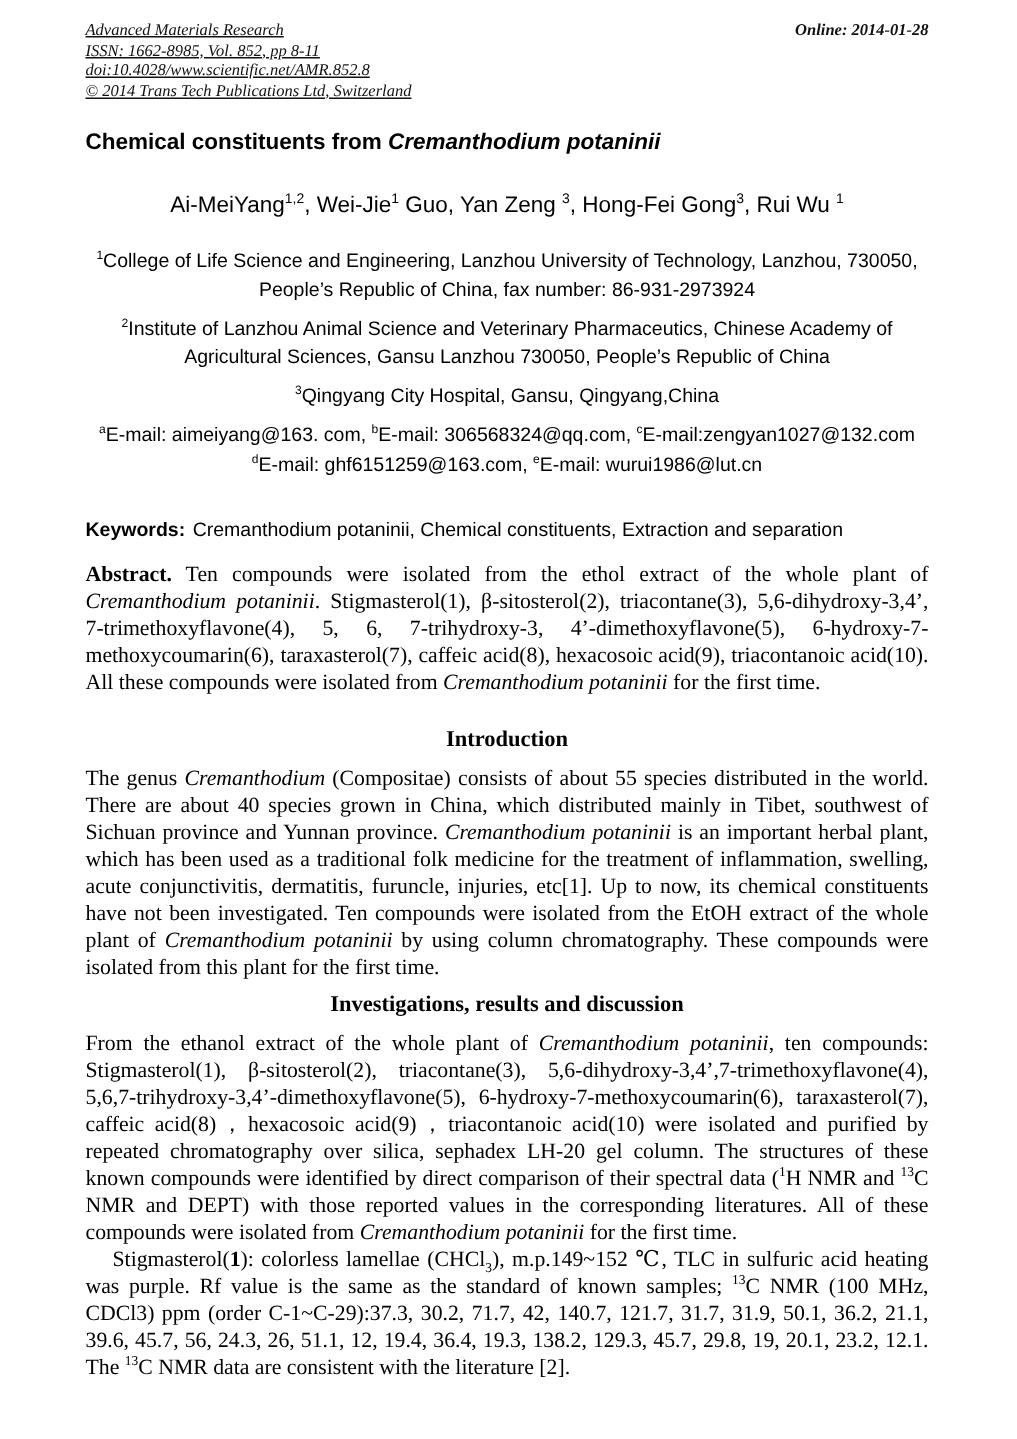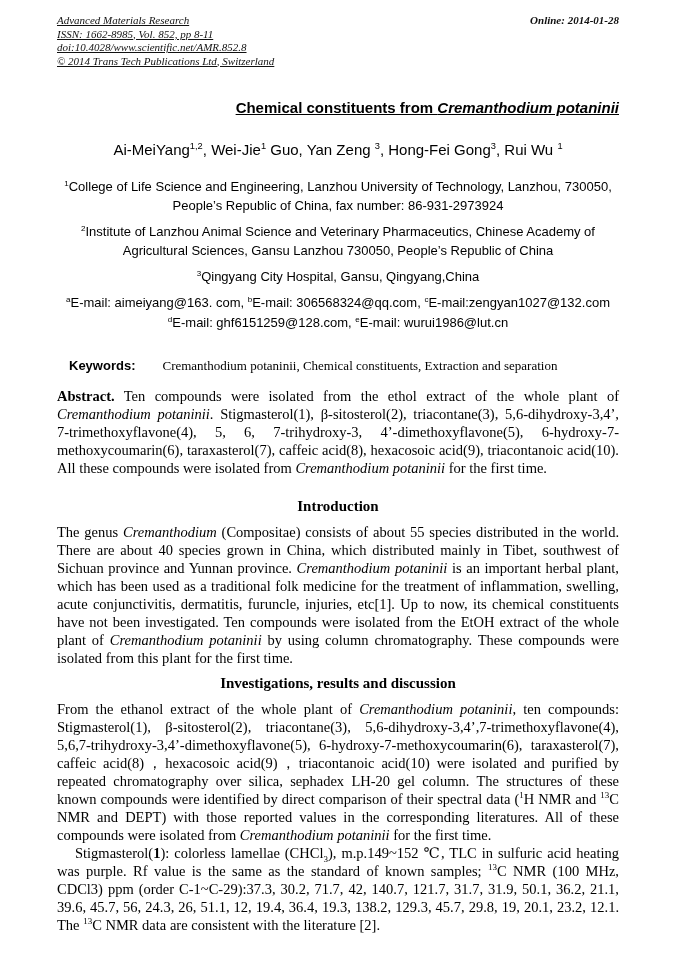--- a/index.html
+++ b/index.html
@@ -19,23 +19,22 @@
     justify-content: space-between;
     align-items: flex-start;
     font: italic 11px/13.5px "Liberation Serif", "DejaVu Serif", serif;
     color: #111;
   }
   .hdr-left div { white-space: nowrap; text-decoration: underline; }
   .hdr-right { white-space: nowrap; text-align: right; font-weight: bold; }
   
   .title {
     font: bold 15px/19px "Liberation Sans", "DejaVu Sans", sans-serif;
-    text-align: right;
-    margin: 30px 0 0 0;
-    text-decoration: underline;
+    text-align: left;
+    margin: 17px 0 0 0;
   }
   .authors {
     font: 15px/20px "Liberation Sans", "DejaVu Sans", sans-serif;
     text-align: center;
     margin: 23px 0 12px 0;
   }
   .affils { margin-top: 17px; }
   .affil {
     font: 13px/19px "Liberation Sans", "DejaVu Sans", sans-serif;
     text-align: center;
@@ -44,22 +43,22 @@
   .emails { margin-top: 6px; }
   .email {
     font: 13px/20px "Liberation Sans", "DejaVu Sans", sans-serif;
     text-align: center;
     margin: 0;
   }
   .keywords {
     font: 13px/17px "Liberation Sans", "DejaVu Sans", sans-serif;
     margin: 24px 0 0 0;
   }
-  .kw-label { font-weight: bold; margin-left: 12px; }
-  .kw-text { margin-left: 27px; font-family: Liberation Serif, serif; }
+  .kw-label { font-weight: bold; }
+  .kw-text { margin-left: 5px; }
   
   .body-p {
     font: 14.5px/18px "Liberation Serif", "DejaVu Serif", serif;
     text-align: justify;
     margin: 0;
   }
   .abstract { margin-top: 13px; }
   .sec-h {
     font: bold 15px/19px "Liberation Serif", "DejaVu Serif", serif;
     margin: 20px 0 7px 0;
@@ -90,21 +89,21 @@
   <p class="authors"><span>Ai-MeiYang</span><sup>1,2</sup><span>, Wei-Jie</span><sup>1</sup><span> Guo, Yan Zeng </span><sup>3</sup><span>, Hong-Fei Gong</span><sup>3</sup><span>, Rui Wu </span><sup>1</sup></p>
 
   <div class="affils">
     <p class="affil"><sup>1</sup><span>College of Life Science and Engineering, Lanzhou University of Technology, Lanzhou, 730050, People’s Republic of China, fax number: 86-931-2973924</span></p>
     <p class="affil"><sup>2</sup><span>Institute of Lanzhou Animal Science and Veterinary Pharmaceutics, Chinese Academy of Agricultural Sciences, Gansu Lanzhou 730050, People’s Republic of China</span></p>
     <p class="affil"><sup>3</sup><span>Qingyang City Hospital, Gansu, Qingyang,China</span></p>
   </div>
 
   <div class="emails">
     <p class="email"><sup>a</sup><span>E-mail: aimeiyang@163. com, </span><sup>b</sup><span>E-mail: 306568324@qq.com, </span><sup>c</sup><span>E-mail:zengyan1027@132.com</span></p>
-    <p class="email"><sup>d</sup><span>E-mail: ghf6151259@128.com, </span><sup>e</sup><span>E-mail: wurui1986@lut.cn</span></p>
+    <p class="email"><sup>d</sup><span>E-mail: ghf6151259@163.com, </span><sup>e</sup><span>E-mail: wurui1986@lut.cn</span></p>
   </div>
 
   <p class="keywords"><span class="kw-label">Keywords:</span><span class="kw-text">Cremanthodium potaninii, Chemical constituents, Extraction and separation</span></p>
 
   <p class="body-p abstract"><span style="font-weight: bold;">Abstract.</span><span> Ten compounds were isolated from the ethol extract of the whole plant of </span><span style="font-style: italic;">Cremanthodium potaninii</span><span>. Stigmasterol(1), β-sitosterol(2), triacontane(3), 5,6-dihydroxy-3,4’, 7-trimethoxyflavone(4), 5, 6, 7-trihydroxy-3, 4’-dimethoxyflavone(5), 6-hydroxy-7-methoxycoumarin(6), taraxasterol(7), caffeic acid(8), hexacosoic acid(9), triacontanoic acid(10). All these compounds were isolated from </span><span style="font-style: italic;">Cremanthodium potaninii</span><span> for the first time.</span></p>
 
   <h2 class="sec-h">Introduction</h2>
   <p class="body-p"><span>The genus </span><span style="font-style: italic;">Cremanthodium</span><span> (Compositae) consists of about 55 species distributed in the world. There are about 40 species grown in China, which distributed mainly in Tibet, southwest of Sichuan province and Yunnan province. </span><span style="font-style: italic;">Cremanthodium potaninii</span><span> is an important herbal plant, which has been used as a traditional folk medicine for the treatment of inflammation, swelling, acute conjunctivitis, dermatitis, furuncle, injuries, etc[1]. Up to now, its chemical constituents have not been investigated. Ten compounds were isolated from the EtOH extract of the whole plant of </span><span style="font-style: italic;">Cremanthodium potaninii</span><span> by using column chromatography. These compounds were isolated from this plant for the first time.</span></p>
 
   <h2 class="sec-h second">Investigations, results and discussion</h2>

